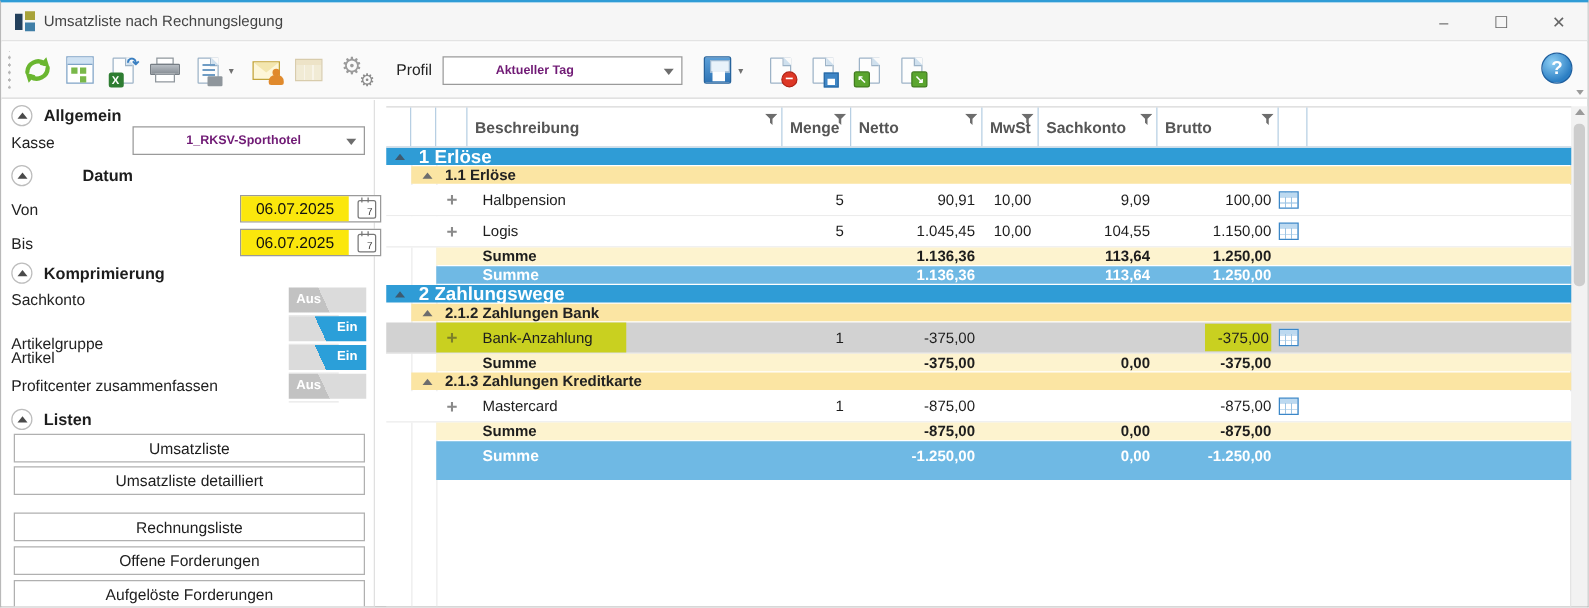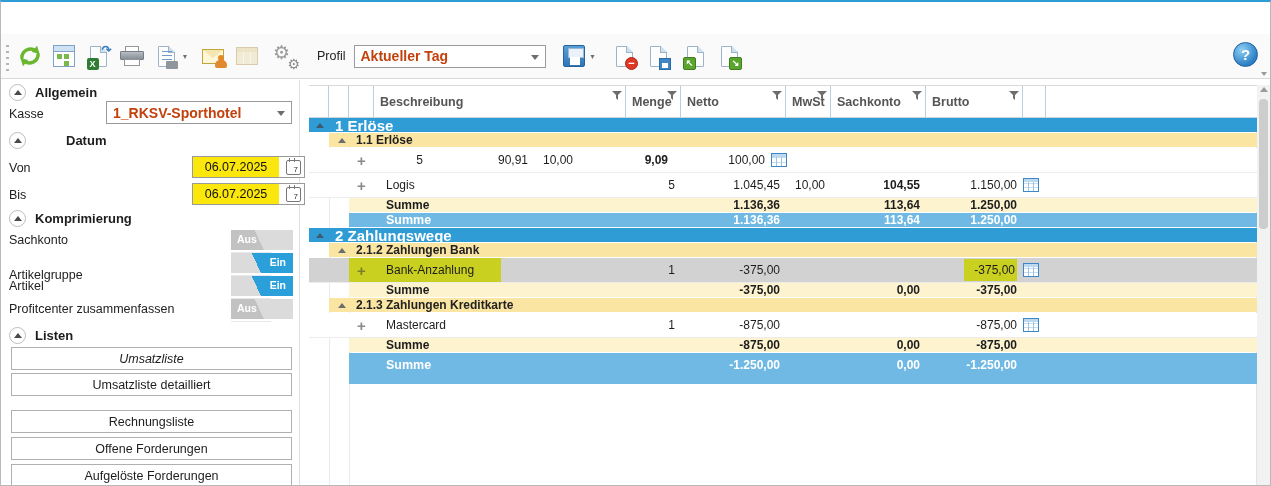--- a/index.html
+++ b/index.html
@@ -16,21 +16,21 @@
   .win-btns{position:absolute;right:0;top:0;height:31px;display:flex;}
   .win-btn{width:46px;height:31px;display:flex;align-items:center;justify-content:center;color:#666;font-size:13px;}
 
   
   .toolbar{position:absolute;left:0;top:32px;width:100%;height:45px;background:#fafafa;border-bottom:1px solid #d9d9d9;display:flex;align-items:center;}
   .grip{width:10px;height:30px;margin-left:2px;background-image:radial-gradient(circle,#b5b5b5 1.2px,transparent 1.3px);background-size:5px 6px;background-position:2px 2px;background-repeat:repeat-y;}
   .icon-btn{width:32px;height:32px;display:flex;align-items:center;justify-content:center;position:relative;margin:0 1px;}
   .dd-caret{font-size:8px;color:#707070;margin:0 2px 0 0;}
   .tb-label{font-size:12.5px;color:#222;margin:0 8px 0 14px;}
   .combo{height:23px;background:#fff;border:1px solid #9a9a9a;display:flex;align-items:center;position:relative;}
-  .combo .val{font-size:14px;font-weight:bold;color:#c2410c;padding-left:6px;}
+  .combo .val{font-size:10px;font-weight:bold;color:#701a75;padding-left:6px;margin-left:36px;}
   .combo .arrow{position:absolute;right:6px;top:9px;width:0;height:0;border-left:4px solid transparent;border-right:4px solid transparent;border-top:5px solid #6d6d6d;}
   .help-btn{position:absolute;right:12px;top:8px;width:25px;height:25px;border-radius:50%;background:radial-gradient(circle at 35% 30%,#8fd0f5,#2c7fc4 70%);border:1px solid #1f5f9e;color:#fff;font-weight:bold;font-size:15px;display:flex;align-items:center;justify-content:center;}
   .overflow-caret{position:absolute;right:3px;bottom:2px;width:0;height:0;border-left:3.5px solid transparent;border-right:3.5px solid transparent;border-top:4px solid #9a9a9a;}
 
   
   .page{position:relative;width:17px;height:21px;background:#fdfdfd;border:1px solid #9db3c7;border-radius:1px;}
   .page::before{content:"";position:absolute;right:-1px;top:-1px;width:0;height:0;border-left:6px solid #cfe0ee;border-top:6px solid #fafafa;box-shadow:-1px 1px 0 #9db3c7;}
   .badge{position:absolute;display:flex;align-items:center;justify-content:center;color:#fff;font-weight:bold;}
   .badge.red{right:-6px;bottom:-4px;width:13px;height:13px;border-radius:50%;background:#dd3726;border:1px solid #b02417;font-size:11px;line-height:10px;}
   .badge.floppy{right:-5px;bottom:-4px;width:12px;height:12px;background:#3f86c6;border:1px solid #2a6aa5;}
@@ -108,21 +108,21 @@
   .tri.up-dark{border-bottom:5px solid #3d5a70;}
   .tri.up-gray{border-bottom:5px solid #6d6d6d;}
   .sub{background:#fbe5a3;margin-left:20px;color:#222;}
   .sub .tri{margin-left:9px;}
   .sub .lbl{margin-left:10px;font-size:12px;font-weight:600;}
   .data{background:#fff;border-bottom:1px solid #ececec;height:25px;margin-bottom:0;}
   .c-ind{width:40px;height:100%;}
   .c-plus{width:25px;display:flex;align-items:center;justify-content:center;color:#8a8a8a;font-size:15px;font-weight:bold;}
   .c-desc{width:252px;padding-left:12px;font-size:12px;color:#1d1d1d;}
   .num{font-size:12px;color:#1d1d1d;text-align:right;padding-right:6px;}
-  .c-menge{width:55px;}.c-netto{width:105px;}.c-mwst{width:45px;}.c-steuer{width:95px;font-weight:bold;}.c-brutto{width:97px;}
+  .c-menge{width:55px;}.c-netto{width:105px;}.c-mwst{width:45px;}.c-steuer{width:95px;}.c-brutto{width:97px;}
   .c-icon{width:23px;display:flex;align-items:center;justify-content:flex-start;}
   .c-fill{flex:1;height:100%;}
   .grid-icon{width:16px;height:14px;border:1px solid #3b87c8;background:
       linear-gradient(#bcd9f0 28%,transparent 28%),
       repeating-linear-gradient(90deg,transparent 0 4px,#9cc4e4 4px 5px),
       repeating-linear-gradient(transparent 0 3.5px,#c6ddf0 3.5px 4.5px);background-color:#fff;}
   .sum{background:#fdf3cf;margin-left:40px;font-weight:bold;}
   .sum .c-lbl{width:277px;padding-left:37px;font-size:12px;color:#1d1d1d;font-weight:bold;}
   .sum .num{font-weight:bold;}
   .gsum{background:#6fb9e4;margin-left:40px;}
@@ -139,20 +139,33 @@
   .vs-up{position:absolute;top:2px;left:3px;width:0;height:0;border-left:4px solid transparent;border-right:4px solid transparent;border-bottom:5px solid #9a9a9a;}
   .vs-thumb{position:absolute;top:14px;left:2px;width:9px;height:130px;background:#cdcdcd;border-radius:4px;}
 
   svg{display:block;}
 </style>
 </head>
 <body>
 
 <div class="window">
 
+  <div class="titlebar">
+    <div class="appicon">
+        <div class="sq1"></div>
+        <div class="sq2"></div>
+        <div class="sq3"></div>
+      </div>
+    <div class="title-text">Umsatzliste nach Rechnungslegung</div>
+    <div class="win-btns">
+      <div class="win-btn">–</div>
+      <div class="win-btn">☐</div>
+      <div class="win-btn">✕</div>
+    </div>
+  </div>
 
   <div class="toolbar">
     <div class="grip"></div>
 
     <div class="icon-btn">
       <svg width="26" height="26" viewBox="0 0 24 24">
         <path d="M4.5 13.5a8 8 0 0 1 12.6-6.4" fill="none" stroke="#6ab62f" stroke-width="3.2" stroke-linecap="round"></path>
         <polygon points="18.5,2.5 20.8,10 13.6,8.2" fill="#6ab62f"></polygon>
         <path d="M19.5 10.5a8 8 0 0 1-12.6 6.4" fill="none" stroke="#6ab62f" stroke-width="3.2" stroke-linecap="round"></path>
         <polygon points="5.5,21.5 3.2,14 10.4,15.8" fill="#6ab62f"></polygon>
@@ -319,21 +332,21 @@
         <span class="txt">Aus</span>
       </div>
 
     <div class="sec-head" style="left:8px;top:247px;">
       <div class="sec-circ">
           <div class="tri"></div>
         </div>
       <div class="sec-title">Listen</div>
     </div>
 
-    <div class="side-btn" style="top:267px;font-style:italic;">Umsatzliste</div>
+    <div class="side-btn" style="top:267px;">Umsatzliste</div>
     <div class="side-btn" style="top:293px;">Umsatzliste detailliert</div>
     <div class="side-btn" style="top:330px;">Rechnungsliste</div>
     <div class="side-btn" style="top:384px;">Aufgelöste Forderungen</div>
     <div class="side-btn" style="top:357px;">Offene Forderungen</div>
   </div>
 
   <div class="tablewrap">
     <div class="gutterline" style="left:20px;"></div>
     <div class="gutterline" style="left:40px;"></div>
 
@@ -389,20 +402,21 @@
       </div>
 
       <div class="trow sub">
         <div class="tri up-gray"></div>
         <div class="lbl">1.1 Erlöse</div>
       </div>
 
       <div class="trow data">
         <div class="c-ind"></div>
         <div class="c-plus">+</div>
+        <div class="c-desc">Halbpension</div>
         <div class="num c-menge">5</div>
         <div class="num c-netto">90,91</div>
         <div class="num c-mwst">10,00</div>
         <div class="num c-steuer">9,09</div>
         <div class="num c-brutto">100,00</div>
         <div class="c-icon">
             <div class="grid-icon"></div>
           </div>
         <div class="c-fill"></div>
       </div>

